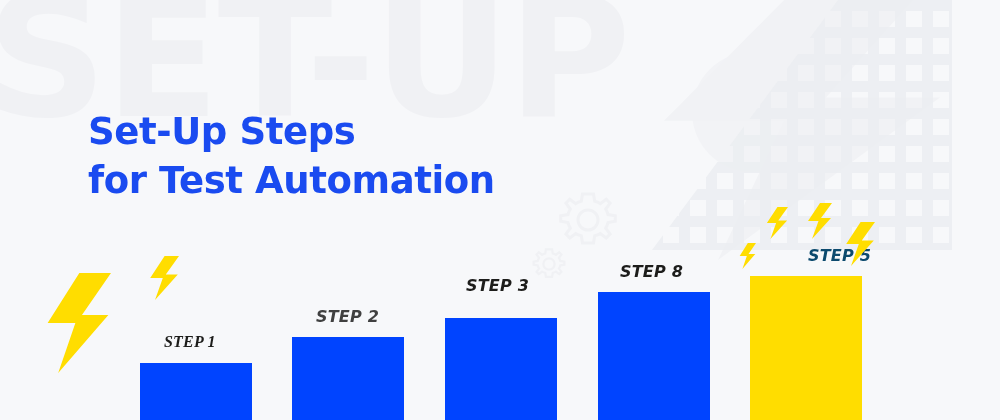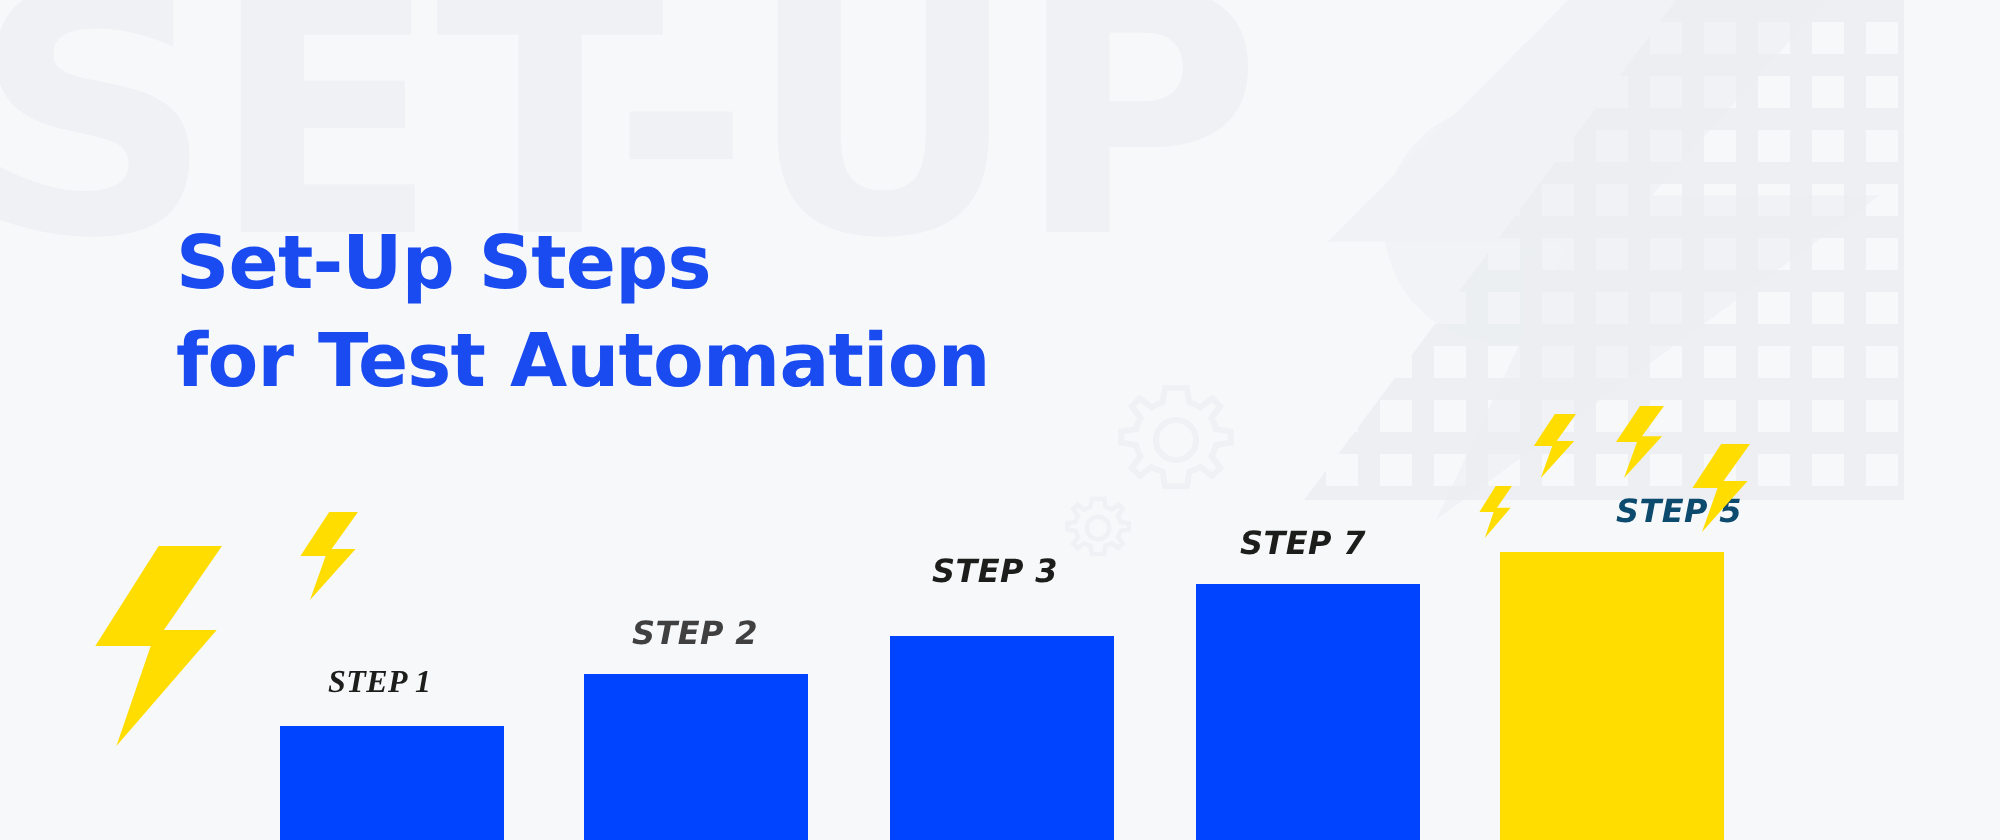--- a/index.html
+++ b/index.html
@@ -151,21 +151,21 @@
   </div>
 
   <div class="chart" id="chart">
       <div class="bar" style="left: 140px; width: 112px; height: 57px; background: rgb(0, 68, 255);"></div>
       <div class="bar-label" style="left: 164px; top: 333px; color: rgb(29, 29, 27); font-family: Liberation Serif, serif;">STEP 1</div>
       <div class="bar" style="left: 292px; width: 112px; height: 83px; background: rgb(0, 68, 255);"></div>
       <div class="bar-label" style="left: 316px; top: 307px; color: #404040;">STEP 2</div>
       <div class="bar" style="left: 445px; width: 112px; height: 102px; background: rgb(0, 68, 255);"></div>
       <div class="bar-label" style="left: 466px; top: 276px; color: rgb(29, 29, 27);">STEP 3</div>
       <div class="bar" style="left: 598px; width: 112px; height: 128px; background: rgb(0, 68, 255);"></div>
-      <div class="bar-label" style="left: 620px; top: 262px; color: rgb(29, 29, 27);">STEP 7</div>
+      <div class="bar-label" style="left: 620px; top: 262px; color: rgb(29, 29, 27);">STEP 8</div>
       <div class="bar" style="left: 750px; width: 112px; height: 144px; background: rgb(255, 221, 0);"></div>
       <div class="bar-label" style="left: 808px; top: 246px; color: #0c4a6e;">STEP 5</div>
     </div>
 
   <div class="bg-layer" id="bolt-layer">
       <div class="bolt" style="left: 45px; top: 273px; width: 66px; height: 100px; background: rgb(255, 221, 0);"></div>
       <div class="bolt" style="left: 149px; top: 256px; width: 30px; height: 44px; background: rgb(255, 221, 0);"></div>
       <div class="bolt" style="left: 739px; top: 243px; width: 17px; height: 26px; background: rgb(255, 221, 0);"></div>
       <div class="bolt" style="left: 766px; top: 207px; width: 22px; height: 32px; background: rgb(255, 221, 0);"></div>
       <div class="bolt" style="left: 807px; top: 203px; width: 25px; height: 36px; background: rgb(255, 221, 0);"></div>

